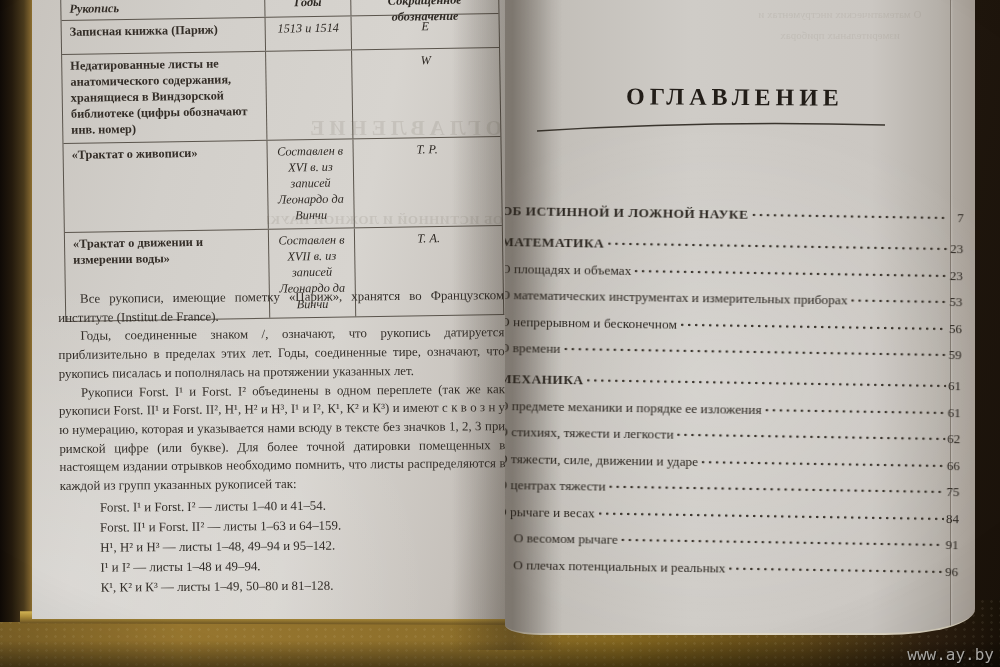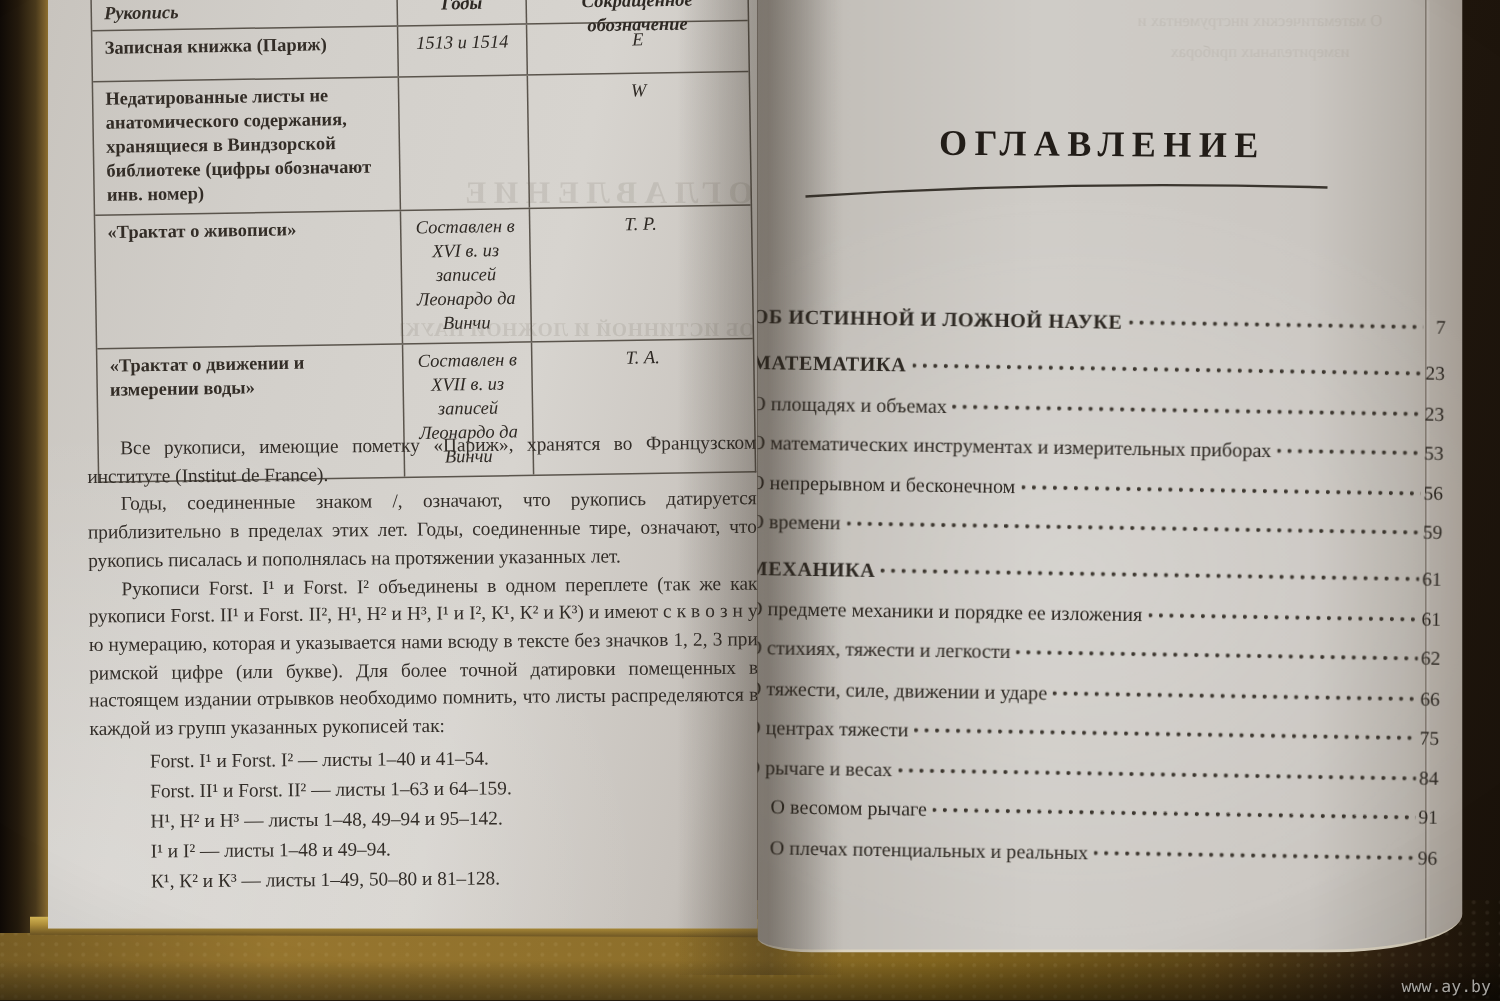--- a/index.html
+++ b/index.html
@@ -90,21 +90,21 @@
   .trow.sec:first-child{margin-top:6px;}
   .trow.sec .tlabel{font-weight:bold;letter-spacing:0.4px;}
   .trow.sub2{padding-left:17px;}
   .dots{flex:1 1 auto;height:11px;margin:0 1px 0 4px;
     background-image:radial-gradient(circle at 1.2px 7px, rgba(52,46,38,0.95) 1.05px, rgba(0,0,0,0) 1.6px);
     background-size:7px 11px;background-repeat:repeat-x;}
   .tpage{min-width:14px;text-align:right;font-size:13px;}
 
   
   .watermark{position:absolute;right:6px;bottom:3px;z-index:7;
-    font-family:"DejaVu Sans Mono",monospace;font-size:11px;color:#a7a5a1;
+    font-family:"DejaVu Sans Mono",monospace;font-size:16px;color:#a7a5a1;
     text-shadow:1px 1px 1px rgba(0,0,0,0.6);}
 </style>
 </head>
 <body>
 
 <div class="photo">
 
   <div class="leather"></div>
   <div class="leather-shade"></div>
   <div class="cover-edge"></div>

